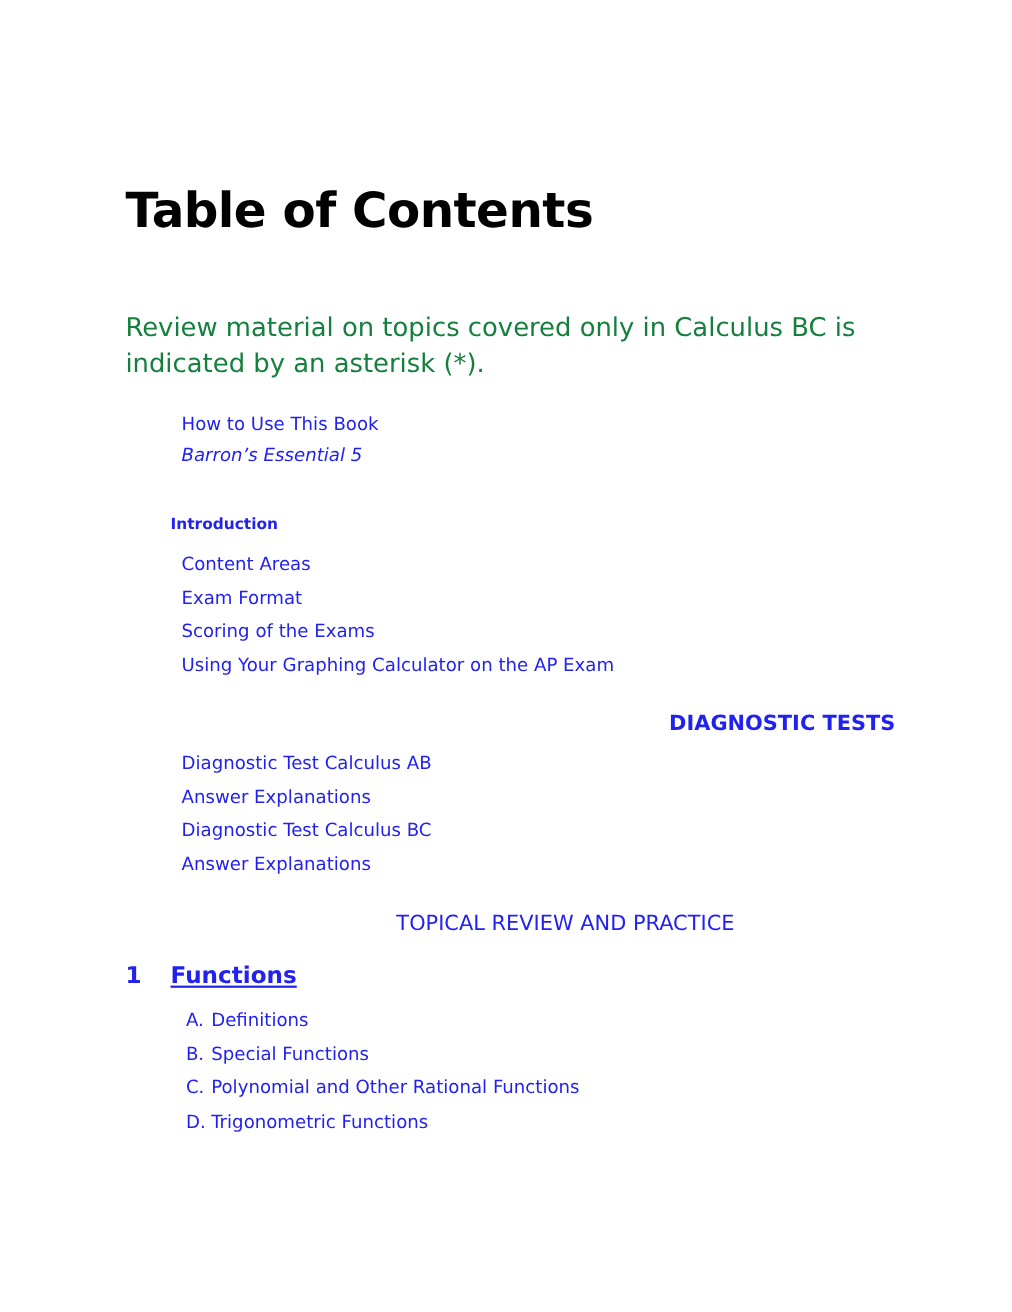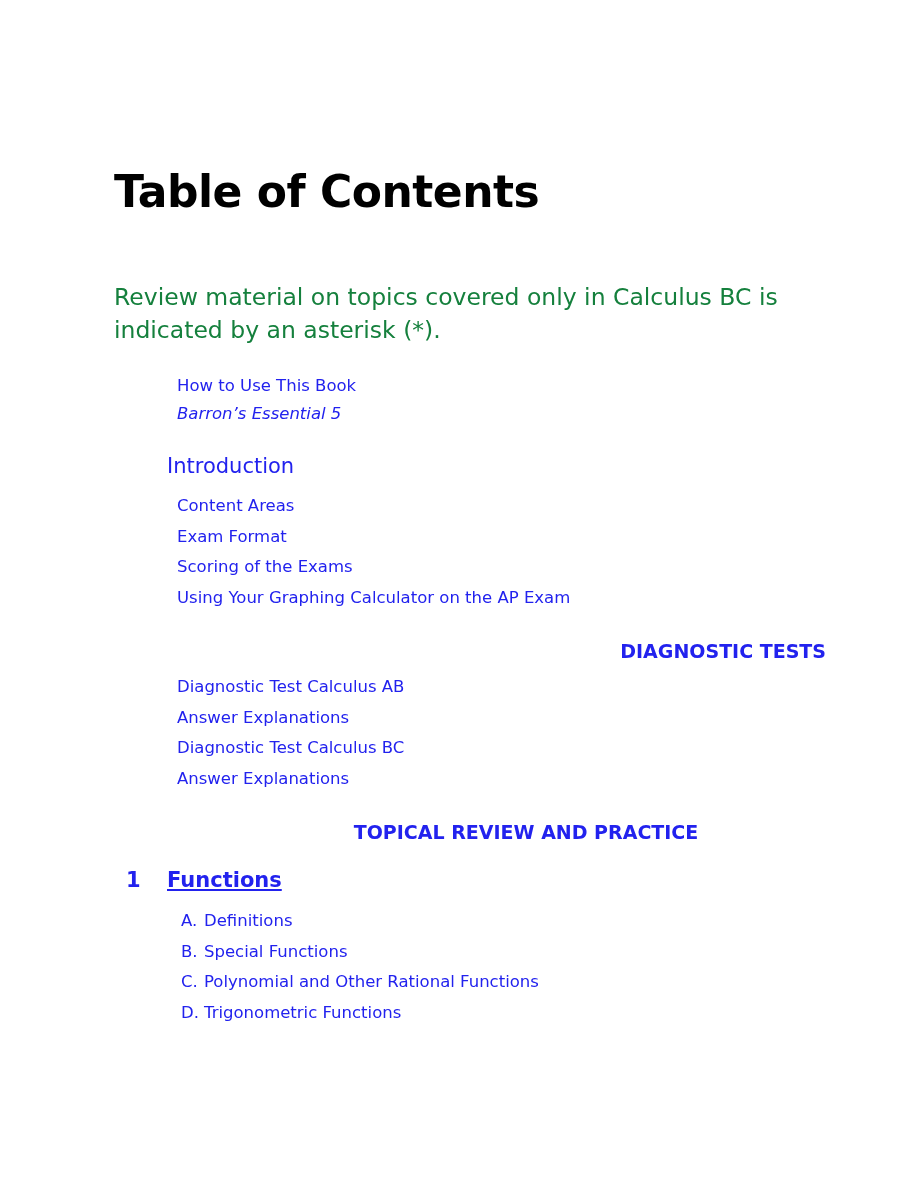--- a/index.html
+++ b/index.html
@@ -37,21 +37,21 @@
     left: 114px;
     top: 281px;
     width: 680px;
     font-size: 23.5px;
     line-height: 1.42;
     color: #15803d;
   }
 
   .toc {
     position: absolute;
-    left: 126px;
+    left: 114px;
     top: 378px;
     width: 700px;
   }
 
   .entry {
     color: #2222ee;
     font-size: 16.5px;
     line-height: 1.0;
     margin: 0;
     white-space: nowrap;
@@ -59,24 +59,24 @@
 
   .front-item {
     padding-left: 51px;
     margin-bottom: 11px;
   }
   .front-item.italic {
     font-style: italic;
   }
 
   .section-head {
-    font-size: 21px;
-    font-weight: normal;
+    font-size: 14px;
+    font-weight: bold;
     padding-left: 41px;
-    margin-top: 34px;
+    margin-top: 48px;
     margin-bottom: 21px;
   }
 
   .sub-item {
     padding-left: 51px;
     margin-bottom: 14px;
   }
 
   .center-head {
     font-size: 19px;
@@ -88,21 +88,21 @@
     white-space: nowrap;
   }
 
   .list-item {
     padding-left: 51px;
     margin-bottom: 14px;
   }
 
   .center-head2 {
     font-size: 19px;
-    font-weight: bold;
+    font-weight: normal;
     text-align: center;
     padding-left: 100px;
     margin-top: 36px;
     margin-bottom: 28px;
     white-space: nowrap;
   }
 
   .chapter {
     font-size: 21px;
     font-weight: bold;

